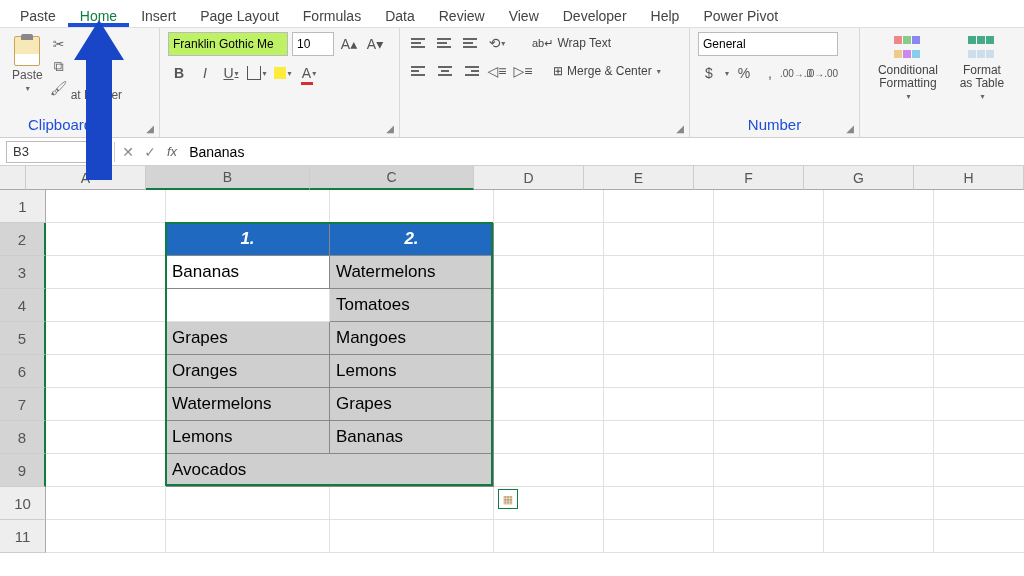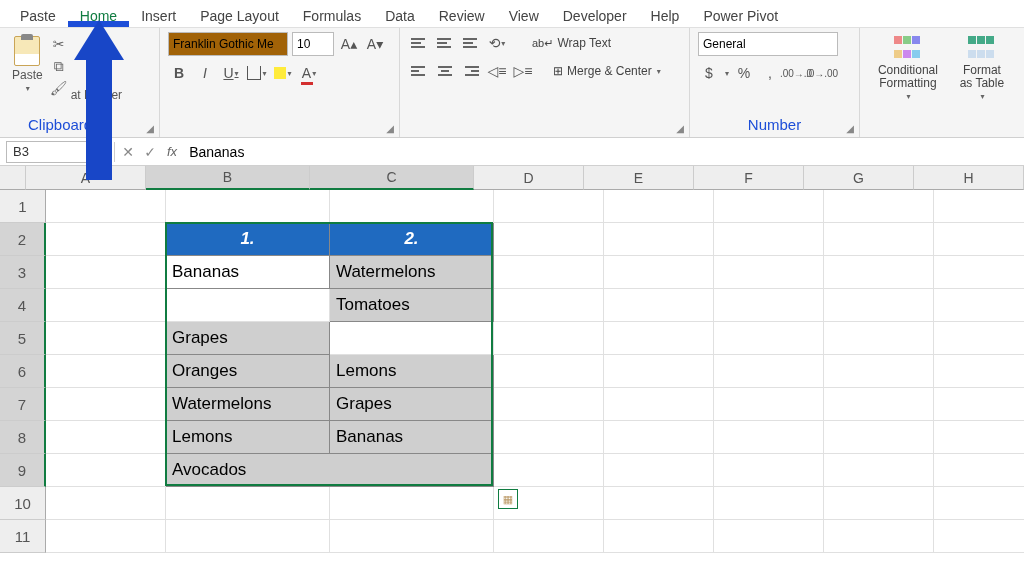--- a/index.html
+++ b/index.html
@@ -1,40 +1,40 @@
 <!DOCTYPE html>
 <html><head>
 <meta charset="utf-8">
 <style>
 * { box-sizing: border-box; margin: 0; padding: 0; font-family: "Segoe UI", Arial, sans-serif; }
 body { background: #fff; width: 1024px; height: 576px; overflow: hidden; font-size: 14px; color: #333; }
 
 
 .menu-bar { display: flex; padding: 4px 8px 0 8px; gap: 0; background: #fff; border-bottom: 1px solid #e0e0e0; height: 28px; }
 .menu-tab { padding: 4px 12px; cursor: pointer; font-size: 14px; color: #444; }
-.menu-tab.active { border-bottom: 6px solid #1d4ed8; color: #107c41; font-weight: 400; }
+.menu-tab.active { border-bottom: 4px solid #1d4ed8; color: #107c41; font-weight: 400; }
 
 
 .ribbon { display: flex; background: #f5f5f5; height: 110px; border-bottom: 1px solid #d0d0d0; }
 .ribbon-group { border-right: 1px solid #d8d8d8; padding: 4px 8px 2px 8px; display: flex; flex-direction: column; justify-content: space-between; position: relative; }
 .ribbon-group-label { text-align: center; font-size: 15px; color: #1d4ed8; padding-bottom: 2px; }
 .ribbon-group-content { flex: 1; display: flex; align-items: flex-start; gap: 4px; }
 .dialog-launcher { position: absolute; right: 2px; bottom: 2px; width: 14px; height: 14px; font-size: 10px; color: #888; display: flex; align-items: center; justify-content: center; cursor: pointer; }
 
 .clipboard-col { display: flex; flex-direction: column; align-items: center; gap: 2px; }
 .paste-btn { display: flex; flex-direction: column; align-items: center; gap: 2px; padding: 4px; cursor: pointer; }
 .paste-icon { width: 26px; height: 30px; background: linear-gradient(#f7e8b8 60%, #fff 60%); border: 1px solid #c9a456; border-radius: 2px; position: relative; }
 .paste-icon::before { content: ""; position: absolute; top: -3px; left: 6px; width: 12px; height: 6px; background: #888; border-radius: 2px 2px 0 0; }
 .small-btn { font-size: 12px; color: #555; }
 .side-stack { display: flex; flex-direction: column; gap: 6px; padding-top: 4px; }
 .mini-icon { width: 16px; height: 16px; display: inline-flex; align-items: center; justify-content: center; font-size: 14px; color: #666; cursor: pointer; }
 
 .font-group-content { flex-direction: column; gap: 6px; }
 .row { display: flex; gap: 4px; align-items: center; }
-.font-name { width: 120px; height: 24px; border: 1px solid #bbb; background: #a16207; font-size: 12px; padding: 8px 4px; }
+.font-name { width: 120px; height: 24px; border: 1px solid #bbb; background: #bef264; font-size: 12px; padding: 8px 4px; }
 .font-size { width: 42px; height: 24px; border: 1px solid #bbb; background: #fff; font-size: 12px; padding: 0 4px; }
 .tiny-btn { width: 22px; height: 22px; display: inline-flex; align-items: center; justify-content: center; cursor: pointer; font-size: 14px; color: #555; border: 1px solid transparent; }
 .dd-caret { font-size: 8px; margin-left: 1px; color: #666; }
 .bold-btn { font-weight: bold; }
 .italic-btn { font-style: italic; }
 .underline-btn { text-decoration: underline; }
 .border-icon { width: 14px; height: 14px; border: 1px solid #555; border-top: 0; }
 .fill-icon { width: 12px; height: 12px; background: #ffeb3b; position: relative; }
 .font-color-icon { position: relative; }
 .font-color-icon::after { content: ""; position: absolute; bottom: -2px; left: 2px; width: 12px; height: 3px; background: #d32f2f; }
@@ -398,20 +398,21 @@
         <div class="cell" style="left: 888px; top: 231px; width: 110px; height: 33px;"></div>
         <div class="cell" style="left: 888px; top: 264px; width: 110px; height: 33px;"></div>
         <div class="cell" style="left: 888px; top: 297px; width: 110px; height: 33px;"></div>
         <div class="cell" style="left: 888px; top: 330px; width: 110px; height: 33px;"></div>
         <div class="cell hdr-cell" style="left: 120px; top: 33px; width: 164px; height: 33px;">1.</div>
         <div class="cell hdr-cell" style="left: 284px; top: 33px; width: 164px; height: 33px;">2.</div>
         <div class="cell data-cell active-cell" style="left: 120px; top: 66px; width: 164px; height: 33px;">Bananas</div>
         <div class="cell data-cell" style="left: 284px; top: 66px; width: 164px; height: 33px;">Watermelons</div>
         <div class="cell data-cell" style="left: 284px; top: 99px; width: 164px; height: 33px;">Tomatoes</div>
         <div class="cell data-cell" style="left: 120px; top: 132px; width: 164px; height: 33px;">Grapes</div>
+        <div class="cell data-cell" style="left: 284px; top: 132px; width: 164px; height: 33px;">Mangoes</div>
         <div class="cell data-cell" style="left: 120px; top: 165px; width: 164px; height: 33px;">Oranges</div>
         <div class="cell data-cell" style="left: 284px; top: 165px; width: 164px; height: 33px;">Lemons</div>
         <div class="cell data-cell" style="left: 120px; top: 198px; width: 164px; height: 33px;">Watermelons</div>
         <div class="cell data-cell" style="left: 284px; top: 198px; width: 164px; height: 33px;">Grapes</div>
         <div class="cell data-cell" style="left: 120px; top: 231px; width: 164px; height: 33px;">Lemons</div>
         <div class="cell data-cell" style="left: 284px; top: 231px; width: 164px; height: 33px;">Bananas</div>
         <div class="cell data-cell" style="left: 120px; top: 264px; width: 167px; height: 33px;">Avocados</div>
         <div class="cell data-cell" style="left: 284px; top: 264px; width: 164px; height: 33px;"></div>
         <div class="sel-range" style="left: 119px; top: 32px; width: 328px; height: 264px;"></div>
         <div class="quick-analysis" style="left: 452px; top: 299px;">▦</div>

